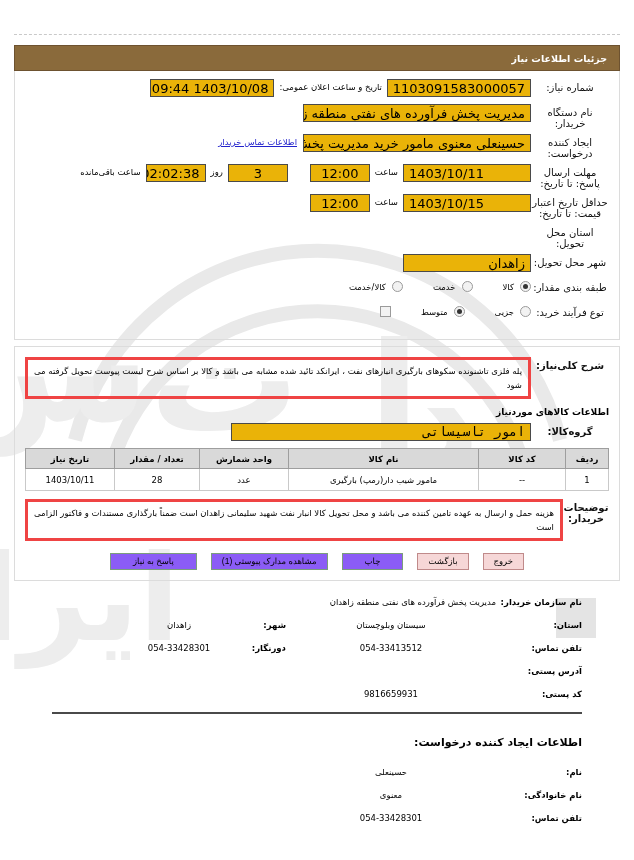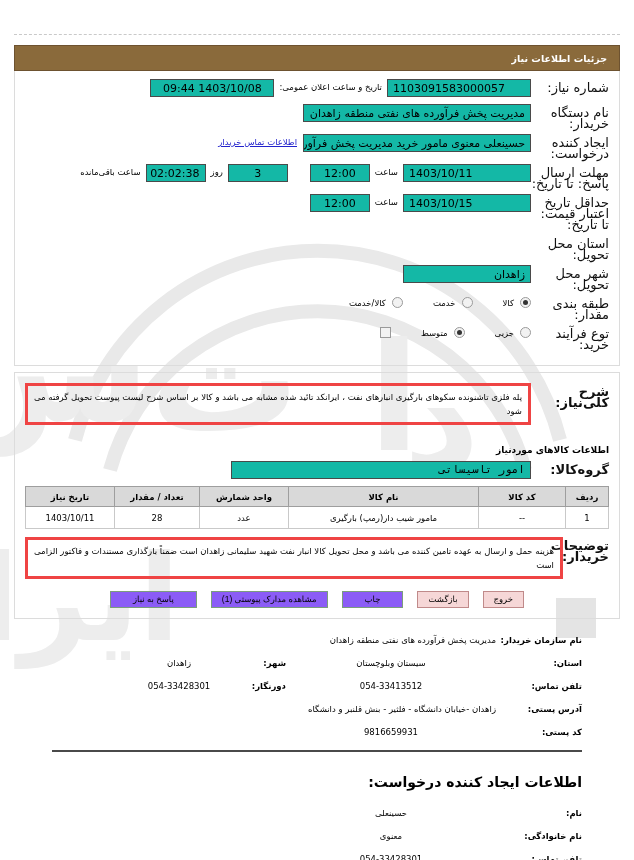--- a/index.html
+++ b/index.html
@@ -70,36 +70,36 @@
   
   .frow {
     display: flex;
     align-items: flex-start;
     margin-bottom: 5px;
     min-height: 20px;
   }
   .lbl {
     width: 78px;
     flex: 0 0 78px;
-    text-align: right;
-    font-size: 13px;
+    text-align: center;
+    font-size: 10px;
     line-height: 11px;
     padding-top: 3px;
     color: #111;
   }
   .lbl.bold { font-weight: bold; }
 
   .fld {
     border: 1px solid #4a4a4a;
-    background: #14b8a6;
+    background: #eab308;
     height: 18px;
     line-height: 17px;
     box-sizing: border-box;
     padding: 0 5px;
-    font-size: 11px;
+    font-size: 13px;
     text-align: left;
     overflow: hidden;
     white-space: nowrap;
   }
   .fld.rtltext { text-align: right; direction: rtl; }
   .fld.ctr { text-align: center; }
 
   .inline-lbl {
     padding: 3px 5px 0 5px;
     font-size: 8.5px;
@@ -164,21 +164,21 @@
     padding: 4px 6px;
     font-size: 8.5px;
     line-height: 14px;
     text-align: justify;
     box-sizing: border-box;
   }
 
   .section-title {
     font-weight: bold;
     font-size: 9px;
-    margin: 20px 0 6px 0;
+    margin: 8px 0 6px 0;
     text-align: right;
   }
 
   
   table.goods {
     width: 100%;
     border-collapse: collapse;
     font-size: 8.5px;
     margin-top: 2px;
   }
@@ -263,21 +263,21 @@
     text-align: center;
   }
   .divider {
     border-top: 2px solid #4a4a4a;
     margin: 6px 0 22px 0;
     height: 0;
     font-size: 0;
   }
   .sub-title {
     font-weight: bold;
-    font-size: 14px;
+    font-size: 11px;
     margin-bottom: 18px;
     text-align: right;
   }
 </style>
 </head>
 <body>
 
 <svg class="watermark" viewBox="0 0 634 860" xmlns="http://www.w3.org/2000/svg" aria-hidden="true">
   <g fill="none" stroke="#e9e9e9" stroke-width="14">
     <path d="M75 440 A 250 250 0 0 1 560 440"></path>
@@ -441,21 +441,20 @@
 
     <div class="crow">
       <div class="clbl">تلفن تماس:</div>
       <div class="cval">054-33413512</div>
       <div class="clbl2">دورنگار:</div>
       <div class="cval2">054-33428301</div>
     </div>
 
     <div class="crow">
       <div class="clbl">آدرس پستی:</div>
-      <div class="cval-wide" style="text-align:right;">زاهدان -خیابان دانشگاه - فلثیر - بنش قلنبر و دانشگاه</div>
     </div>
 
     <div class="crow">
       <div class="clbl">کد پستی:</div>
       <div class="cval">9816659931</div>
     </div>
 
     <div class="divider"></div>
 
     <div class="sub-title">اطلاعات ایجاد کننده درخواست:</div>

